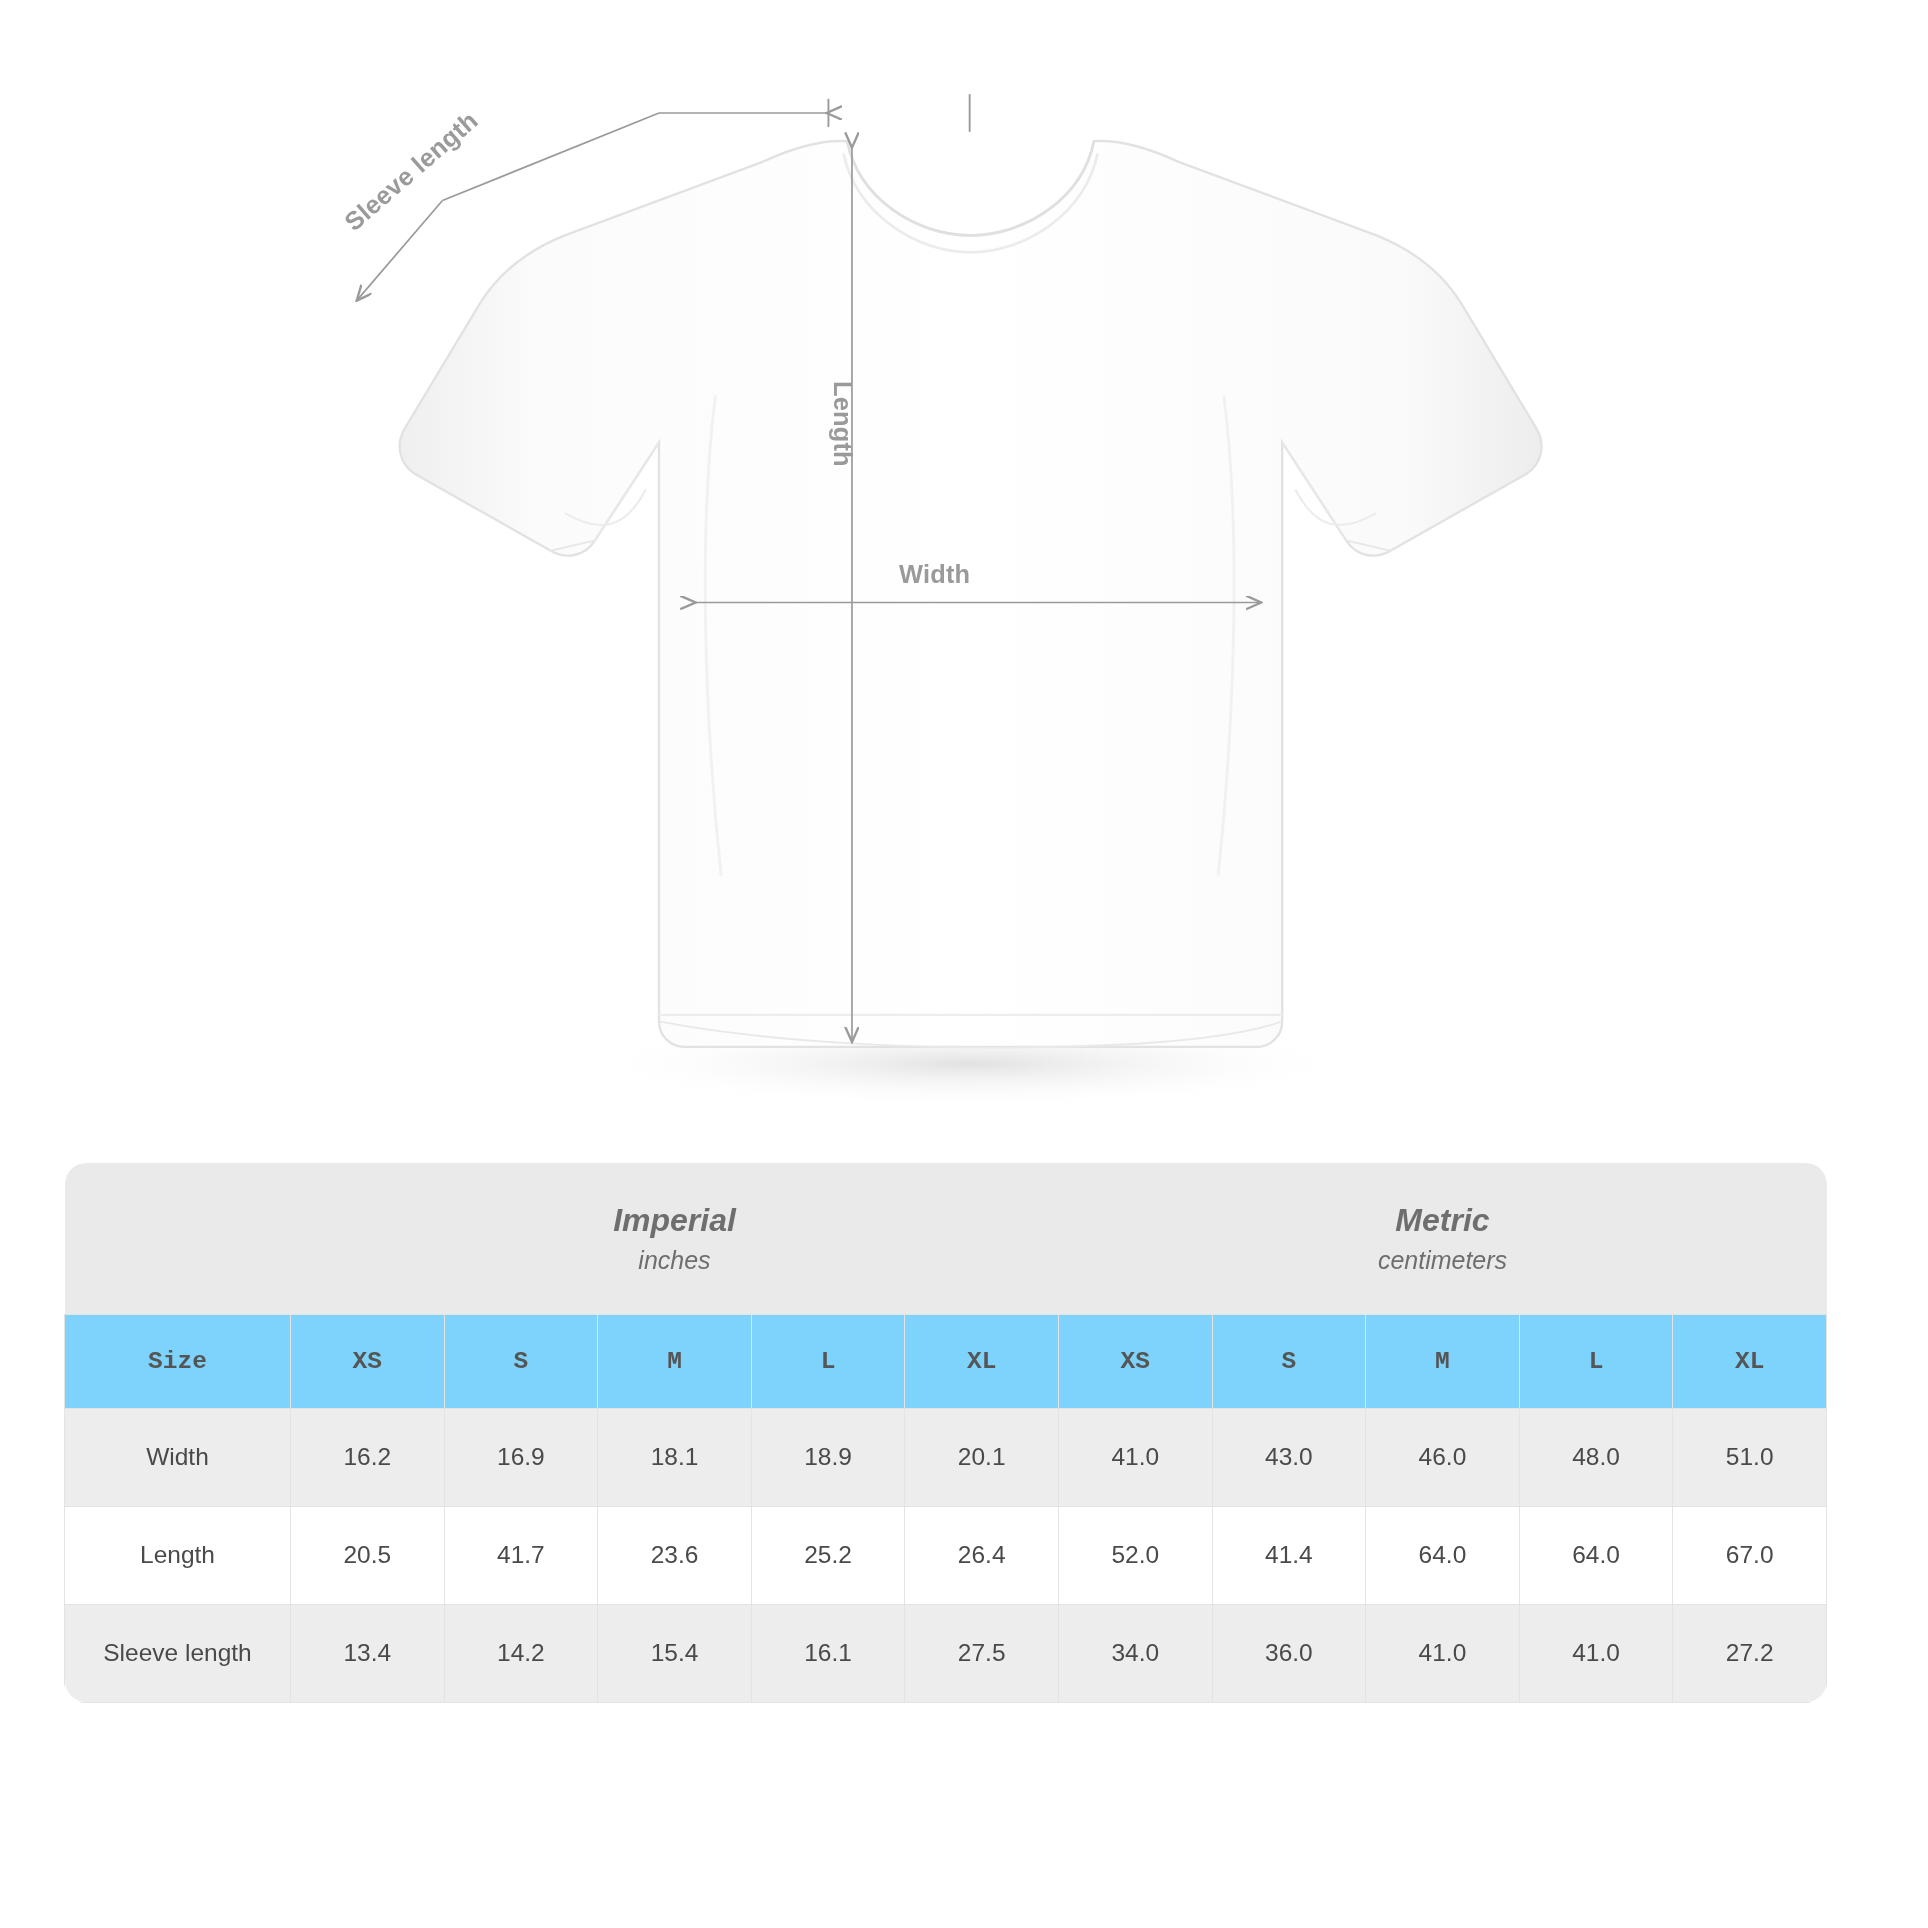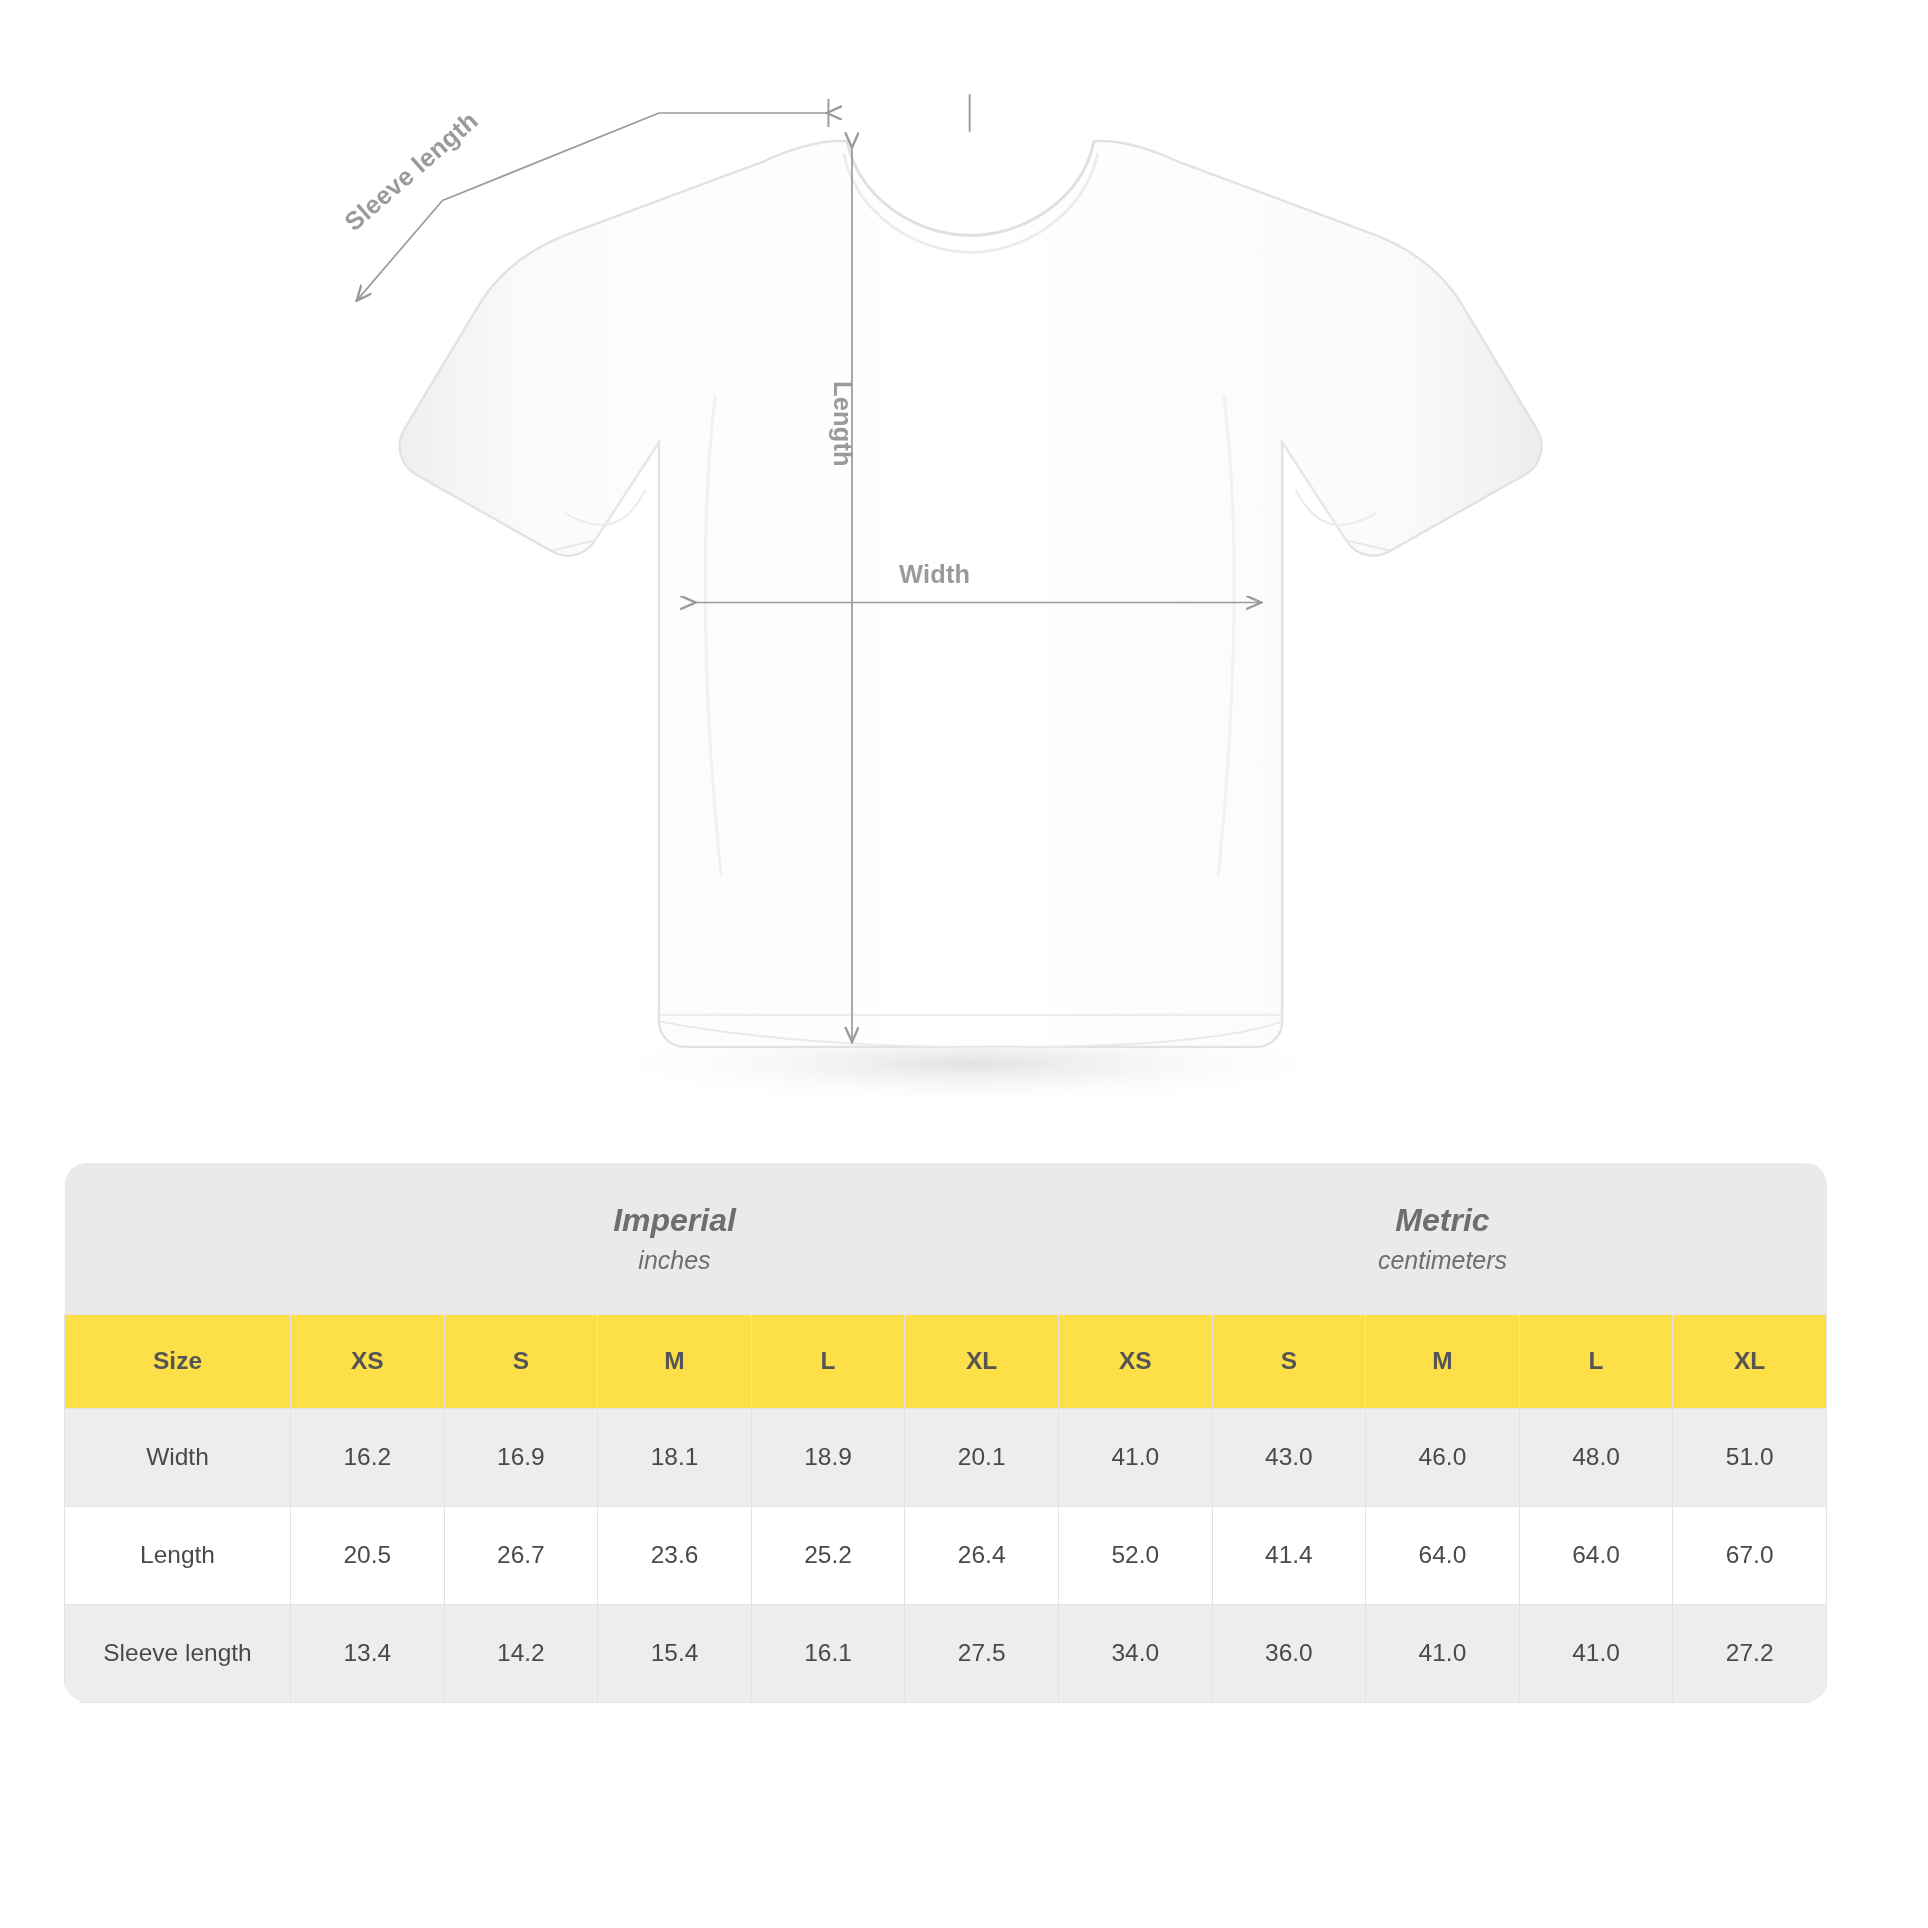--- a/index.html
+++ b/index.html
@@ -122,25 +122,26 @@
   .unit-sub {
     font-size: 25px;
     font-style: italic;
     color: #6e6e6e;
     margin-top: 7.5px;
   }
   .unit-row td.corner { background: #eaeaea; }
 
   
   tr.size-row td {
-    background: #fde047;
+    background: #7dd3fc;
     height: 94px;
     font-weight: bold;
     color: #555;
     font-size: 24.5px;
+    font-family: Liberation Mono, monospace;
   }
   tr.size-row td.rowhead { font-weight: bold; color: #555; }
 
   tr.data-row td {
     height: 98px;
   }
   tr.data-row.shaded td { background: #ededed; }
   tr.data-row.plain td { background: #ffffff; }
   td.rowhead {
     font-weight: bold;
@@ -299,21 +300,21 @@
           <td>41.0</td>
           <td>43.0</td>
           <td>46.0</td>
           <td>48.0</td>
           <td>51.0</td>
         </tr>
 
         <tr class="data-row plain">
           <td class="rowhead">Length</td>
           <td>20.5</td>
-          <td>26.7</td>
+          <td>41.7</td>
           <td>23.6</td>
           <td>25.2</td>
           <td>26.4</td>
           <td>52.0</td>
           <td>41.4</td>
           <td>64.0</td>
           <td>64.0</td>
           <td>67.0</td>
         </tr>
 

